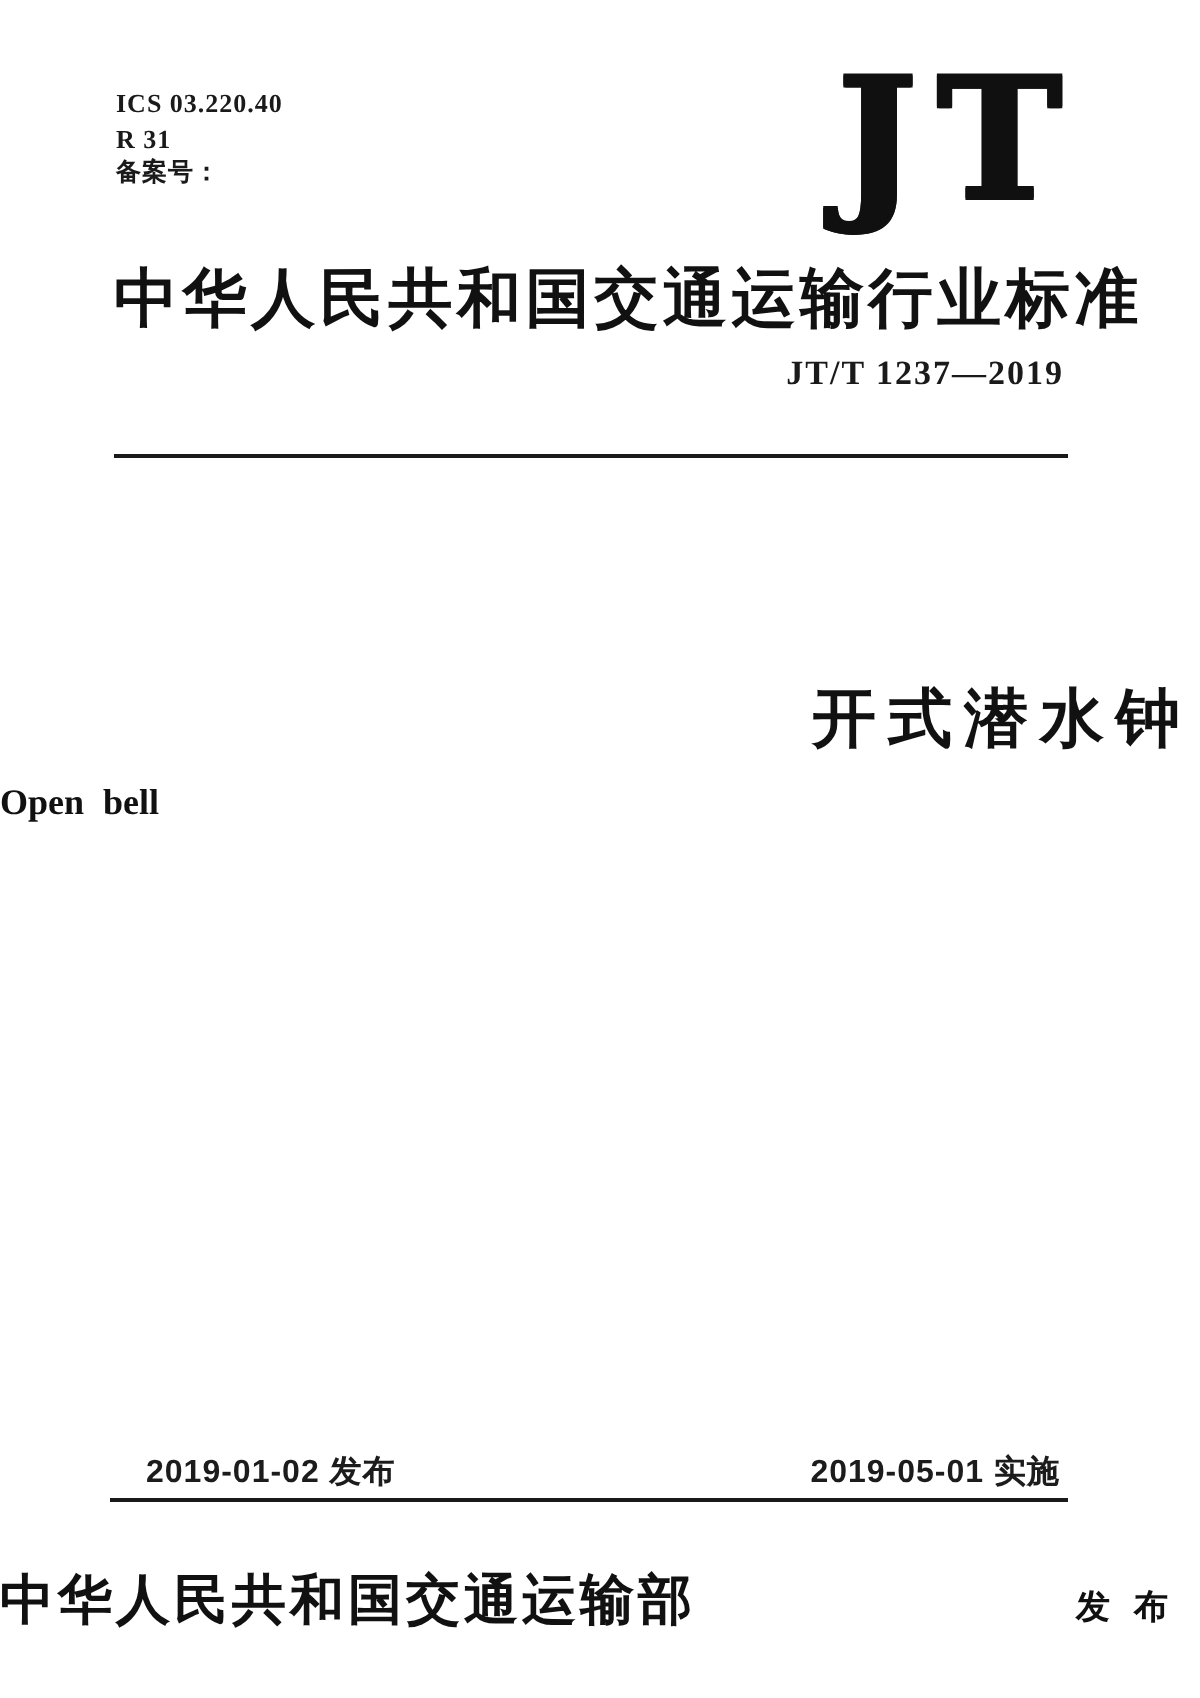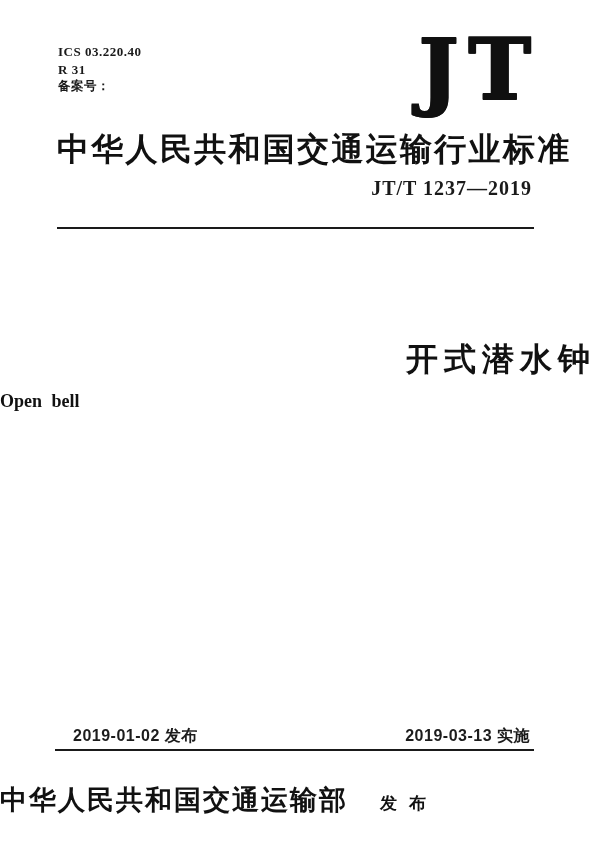--- a/index.html
+++ b/index.html
@@ -56,21 +56,21 @@
     text-align: justify;
     text-align-last: justify;
     font-family: "Liberation Serif", serif;
     color: #111;
   }
 
   .std-number {
     position: absolute;
     top: 177px;
     right: 64px;
-    font-size: 20px;
+    font-size: 17px;
     font-weight: bold;
     letter-spacing: 1px;
     font-family: "Liberation Serif", serif;
     text-align: center;
   }
 
   .rule { position: absolute; background: #1a1a1a; height: 2px; }
   .rule-top    { left: 57px; top: 227px; width: 477px; }
   .rule-bottom { left: 55px; top: 749px; width: 479px; }
 
@@ -115,21 +115,21 @@
   .date-left  { left: 57px; }
   .date-right { right: 66px; }
 
   
   .publisher-row {
     position: absolute;
     top: 782px;
     left: 0;
     width: 100%;
     display: flex;
-    justify-content: flex-start;
+    justify-content: space-between;
     align-items: baseline;
     gap: 32px;
   }
   .publisher-name {
     font-family: "Liberation Serif", serif;
     font-size: 27px;
     font-weight: bold;
     letter-spacing: 2px;
     color: #111;
   }
@@ -157,21 +157,21 @@
   <div class="header-title">中华人民共和国交通运输行业标准</div>
 
   <div class="std-number">JT/T 1237—2019</div>
 
   <div class="rule rule-top"></div>
 
   <div class="doc-title">开式潜水钟</div>
   <div class="doc-subtitle">Open bell</div>
 
   <div class="date date-left">2019-01-02 发布</div>
-  <div class="date date-right">2019-03-13 实施</div>
+  <div class="date date-right">2019-05-01 实施</div>
 
   <div class="rule rule-bottom"></div>
 
   <div class="publisher-row">
     <span class="publisher-name">中华人民共和国交通运输部</span>
     <span class="publish-label">发布</span>
   </div>
 
 </div>
 

